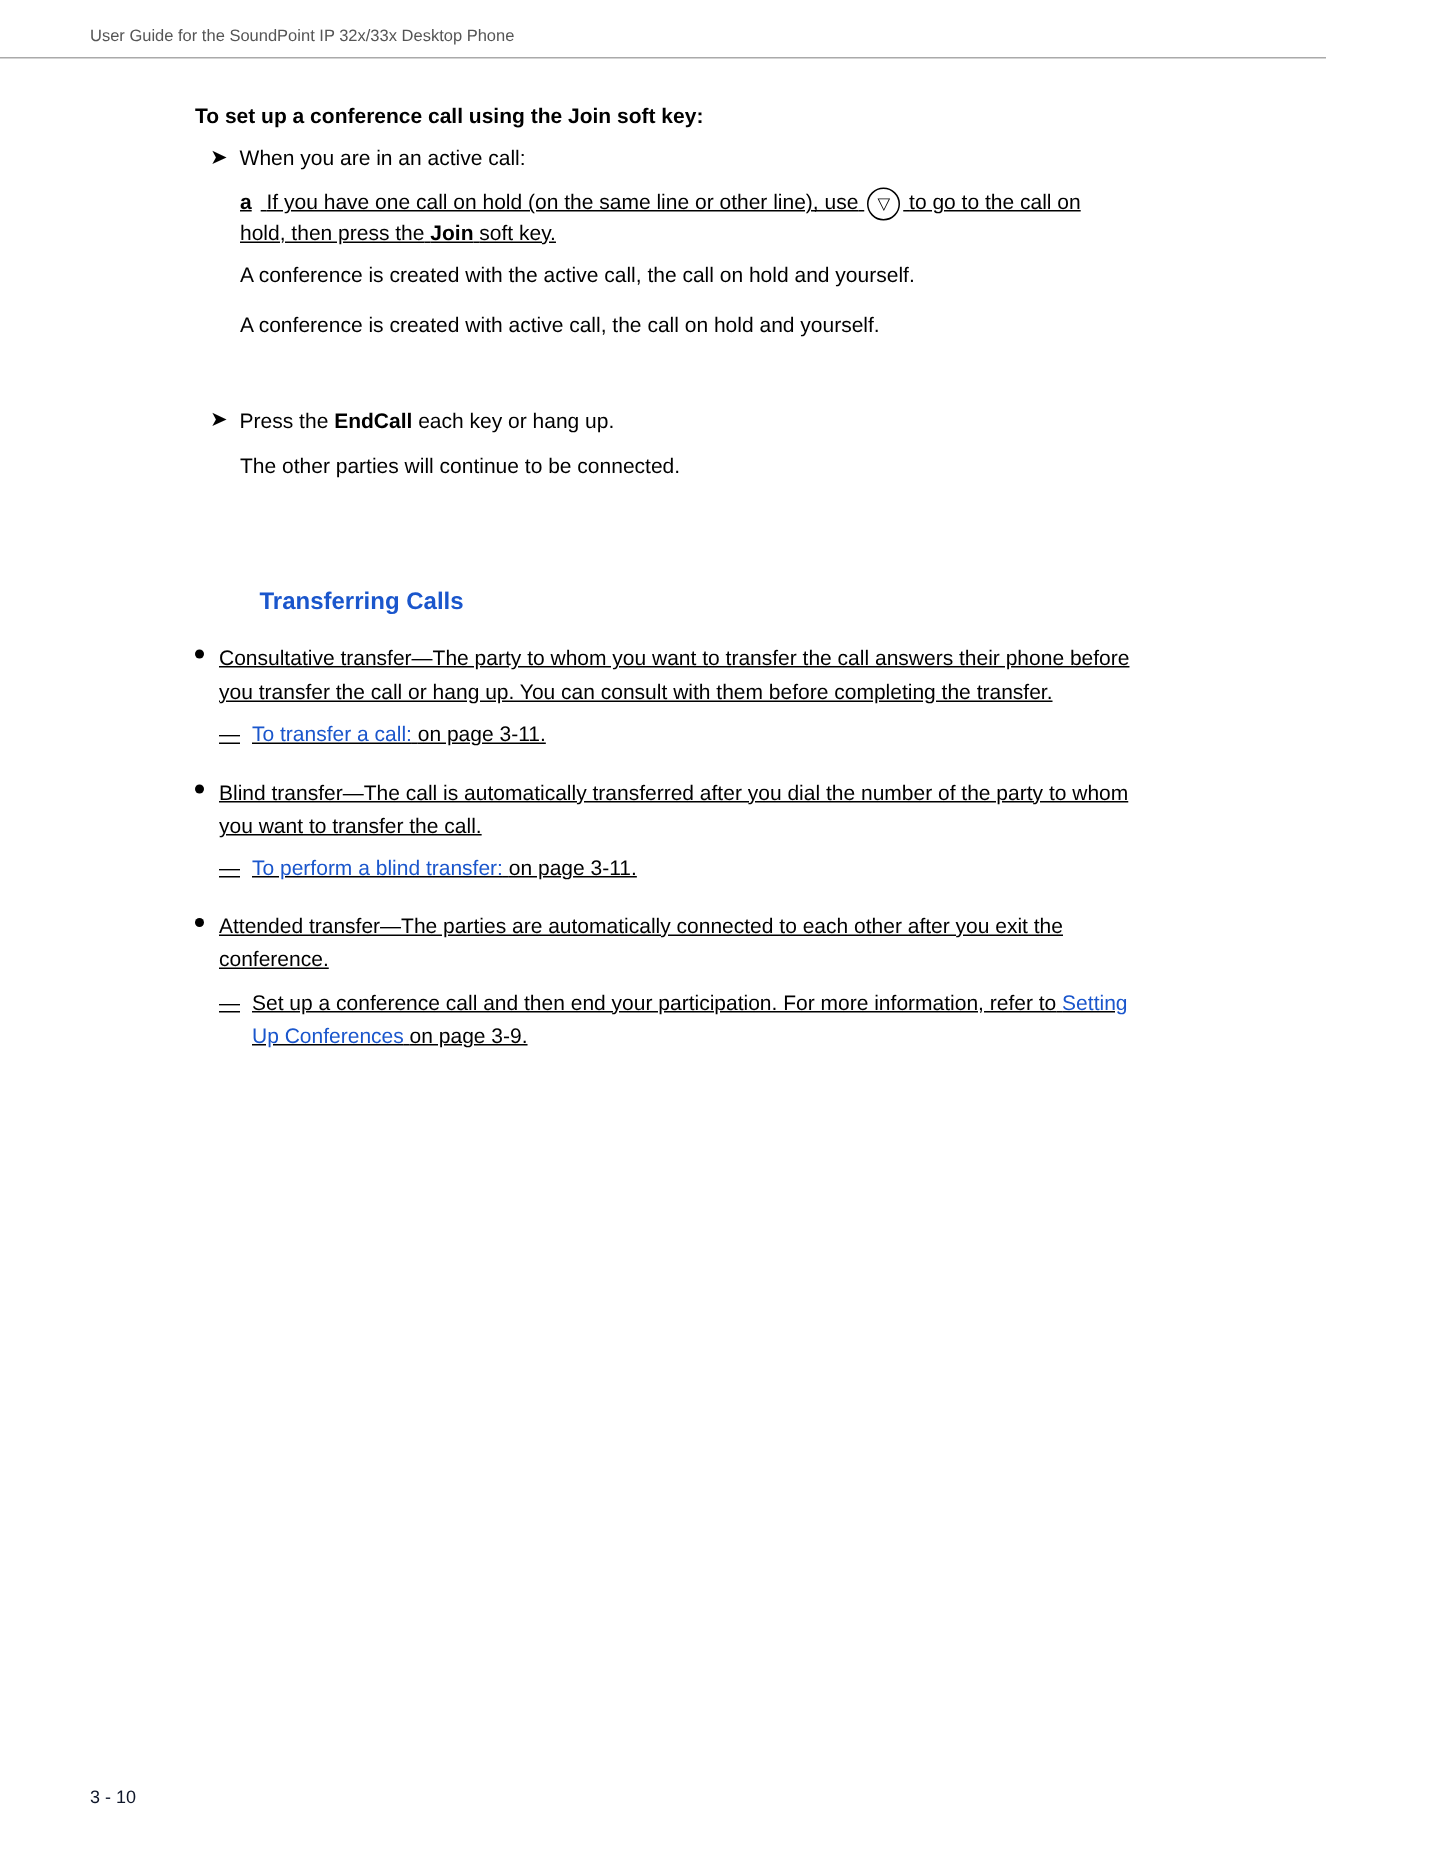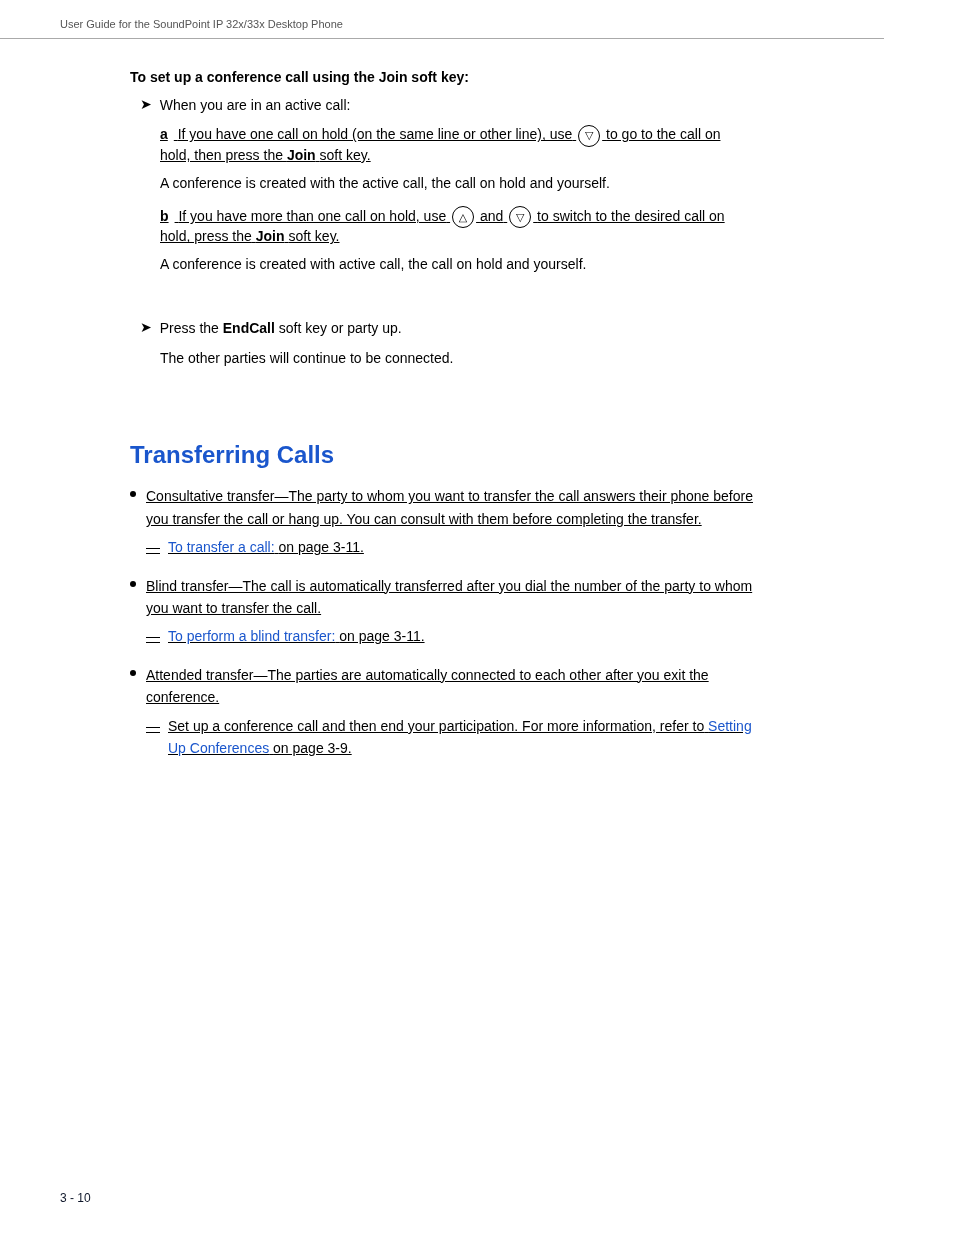--- a/index.html
+++ b/index.html
@@ -73,24 +73,25 @@
       border-radius: 50%;
       font-size: 11px;
       vertical-align: middle;
       margin: 0 2px;
     }
     .divider {
       height: 30px;
     }
     .section-title {
       color: #1a56cc;
-      font-size: 24px;
+      font-size: 16px;
       font-weight: bold;
       margin-bottom: 16px;
       margin-top: 10px;
+      margin-left: 43px;
     }
     .body-text {
       line-height: 1.6;
       margin-bottom: 14px;
     }
     .bullet-list {
       list-style: none;
       padding: 0;
       margin: 0 0 10px 0;
       text-decoration: underline;
@@ -164,43 +165,31 @@
       <span>
         <span>If you have one call on hold (on the same line or other line), use</span>
         <span class="icon-circle">▽</span>
         <span>to go to the call on hold, then press the</span>
         <span class="bold">Join</span>
         <span>soft key.</span>
       </span>
     </div>
     <div class="sub-note">A conference is created with the active call, the call on hold and yourself.</div>
 
-    <div class="sub-item">
-      <span class="sub-item-label">b</span>
-      <span>
-        <span>If you have more than one call on hold, use</span>
-        <span class="icon-circle">△</span>
-        <span>and</span>
-        <span class="icon-circle">▽</span>
-        <span>to switch to the desired call on hold, press the</span>
-        <span class="bold">Join</span>
-        <span>soft key.</span>
-      </span>
-    </div>
     <div class="sub-note">A conference is created with active call, the call on hold and yourself.</div>
 
     <div class="divider"></div>
 
 
     <div class="arrow-item">
       <span class="arrow-symbol">➤</span>
       <span class="arrow-text">
         <span>Press the</span>
         <span class="bold">EndCall</span>
-        <span>soft key or party up.</span>
+        <span>each key or hang up.</span>
       </span>
     </div>
     <div class="sub-note">The other parties will continue to be connected.</div>
 
     <div style="height: 50px;"></div>
 
     <div class="section-title">Transferring Calls</div>
 
 
     <ul class="bullet-list">

